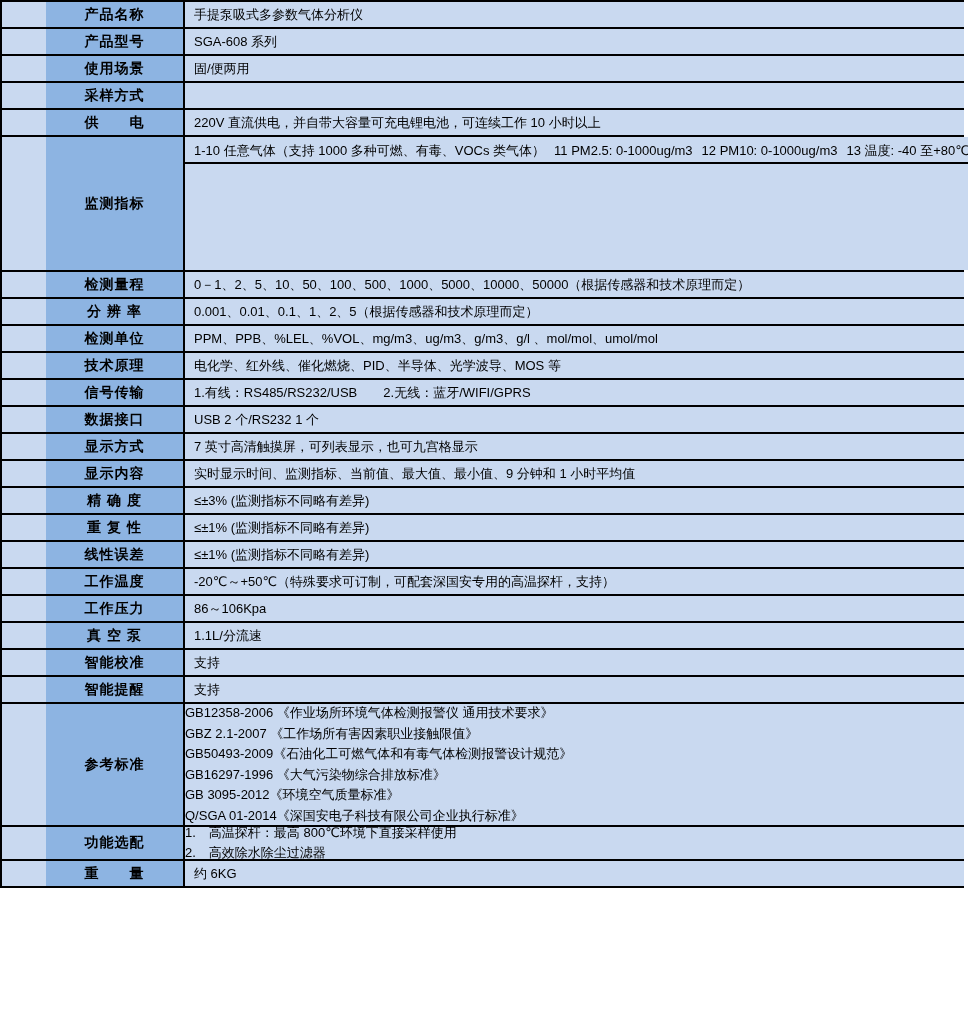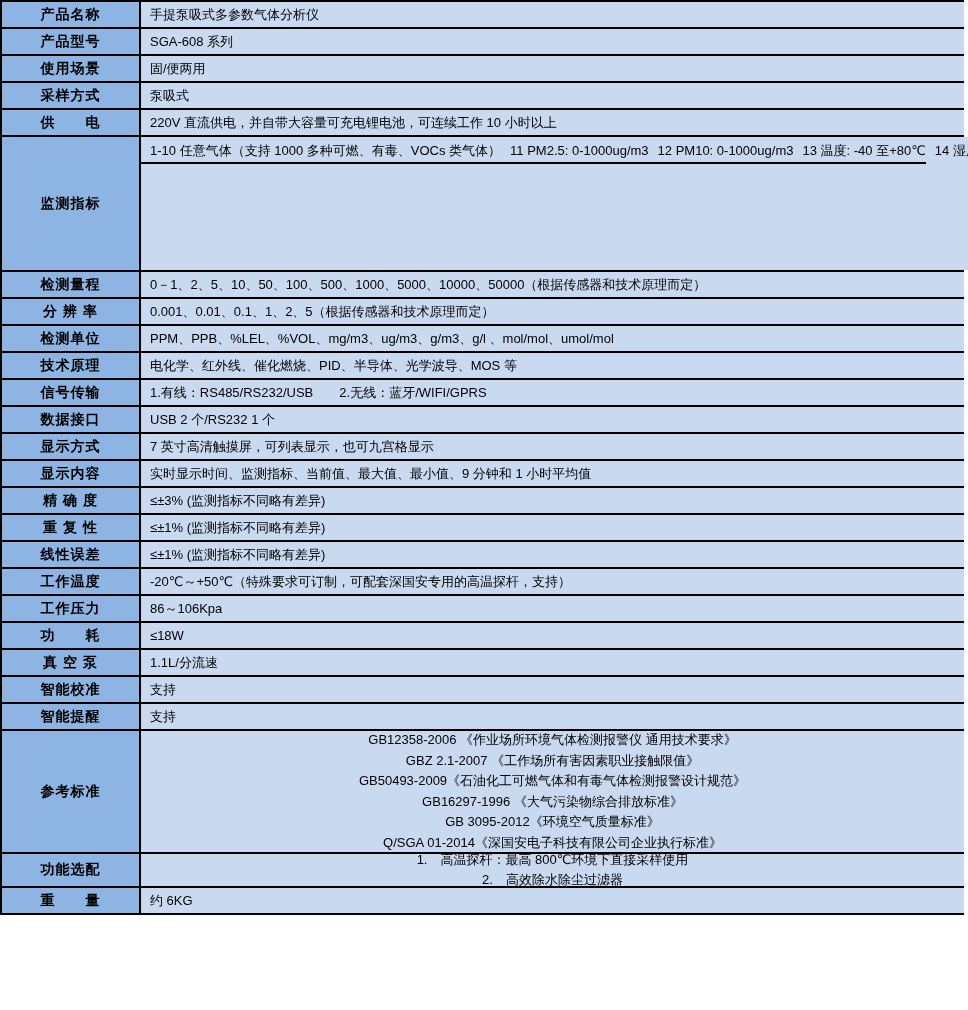--- a/index.html
+++ b/index.html
@@ -30,20 +30,21 @@
     border-right: 2px solid #000;
     display: flex;
     align-items: center;
     justify-content: center;
     font-weight: bold;
     font-size: 14px;
     color: #000;
     white-space: pre;
     letter-spacing: 1px;
     text-align: center;
+    margin-left: 44px;
   }
   .value-cell {
     flex: 1;
     display: flex;
     align-items: center;
     padding-left: 9px;
     font-size: 13px;
     color: #000;
     background: #C9D9F0;
     white-space: pre;
@@ -51,21 +52,20 @@
   }
   .lines-cell {
     flex: 1;
     display: flex;
     flex-direction: column;
     justify-content: center;
     font-size: 13px;
     color: #000;
     background: #C9D9F0;
     overflow: hidden;
-    align-items: center;
   }
   .mline { line-height: 20.5px; white-space: pre; }
   .monitor-lines {
     flex: 1;
     display: flex;
     flex-direction: row;
     background: #C9D9F0;
   }
   .monitor-subrow {
     height: 27px;
@@ -102,21 +102,20 @@
     <div class="row row-simple">
       <div class="label-cell">产品型号</div>
       <div class="value-cell">SGA-608 系列</div>
     </div>
     <div class="row row-simple">
       <div class="label-cell">使用场景</div>
       <div class="value-cell">固/便两用</div>
     </div>
     <div class="row row-simple">
       <div class="label-cell">采样方式</div>
-      <div class="value-cell">泵吸式</div>
     </div>
     <div class="row row-simple">
       <div class="label-cell">供　　电</div>
       <div class="value-cell">220V 直流供电，并自带大容量可充电锂电池，可连续工作 10 小时以上</div>
     </div>
     <div class="row row-monitor">
       <div class="label-cell">监测指标</div>
       <div class="monitor-lines">
         <div class="monitor-subrow"><span>1-10 任意气体（支持 1000 多种可燃、有毒、VOCs 类气体）</span><span class="mdl"></span><span class="mdr"></span></div>
         <div class="monitor-subrow"><span>11 PM2.5: 0-1000ug/m3</span><span class="mdl"></span><span class="mdr"></span></div>
@@ -169,24 +168,20 @@
       <div class="label-cell">线性误差</div>
       <div class="value-cell">≤±1% (监测指标不同略有差异)</div>
     </div>
     <div class="row row-simple">
       <div class="label-cell">工作温度</div>
       <div class="value-cell">-20℃～+50℃（特殊要求可订制，可配套深国安专用的高温探杆，支持）</div>
     </div>
     <div class="row row-simple">
       <div class="label-cell">工作压力</div>
       <div class="value-cell">86～106Kpa</div>
-    </div>
-    <div class="row row-simple">
-      <div class="label-cell">功　　耗</div>
-      <div class="value-cell">≤18W</div>
     </div>
     <div class="row row-simple">
       <div class="label-cell">真 空 泵</div>
       <div class="value-cell">1.1L/分流速</div>
     </div>
     <div class="row row-simple">
       <div class="label-cell">智能校准</div>
       <div class="value-cell">支持</div>
     </div>
     <div class="row row-simple">

